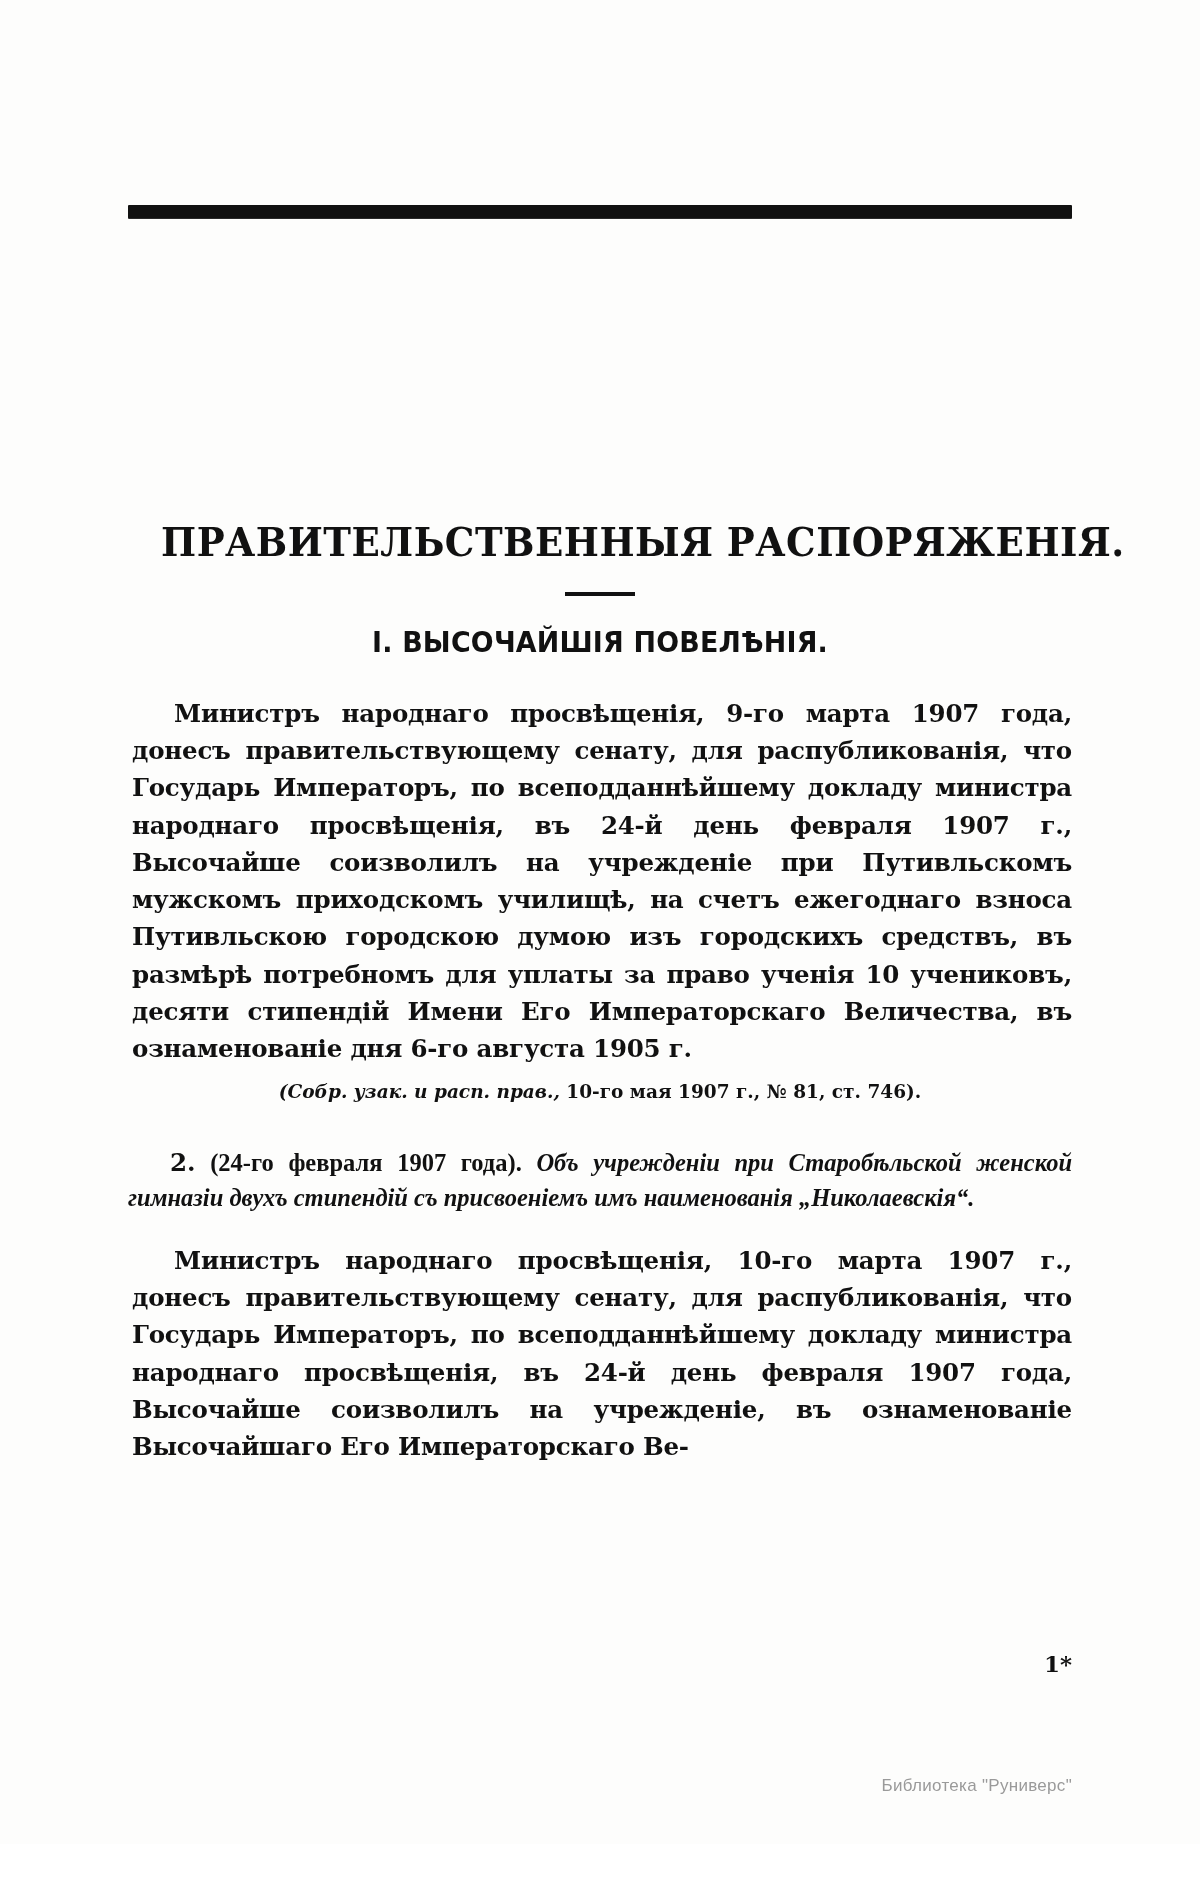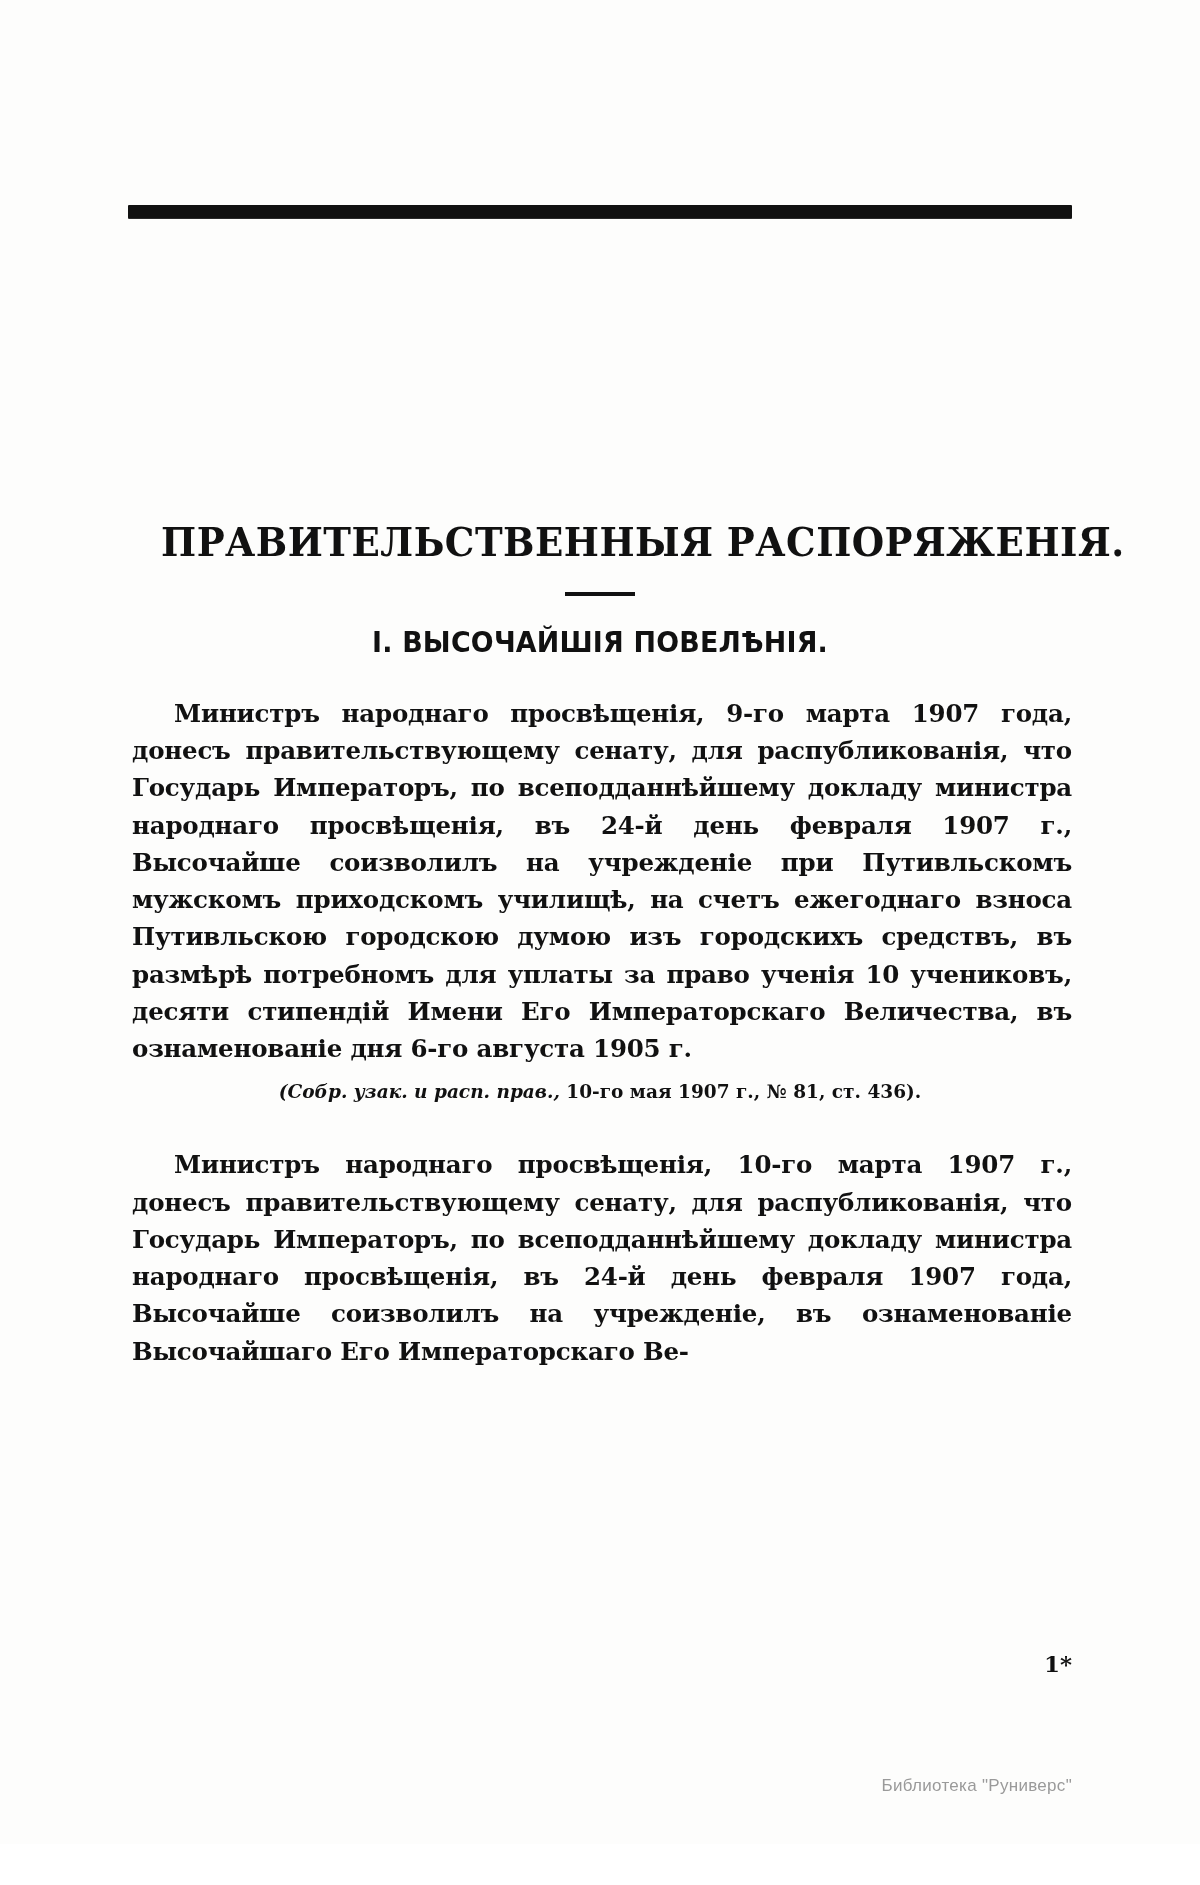--- a/index.html
+++ b/index.html
@@ -136,27 +136,32 @@
 
     <h1 class="doc-title">ПРАВИТЕЛЬСТВЕННЫЯ РАСПОРЯЖЕНІЯ.</h1>
 
     <div class="short-rule"></div>
 
     <h2 class="section-title">I. ВЫСОЧАЙШІЯ ПОВЕЛѢНІЯ.</h2>
 
     <div class="item">
       <p class="body-par">Министръ народнаго просвѣщенія, 9-го марта 1907 года, донесъ правительствующему сенату, для распубликованія, что Государь Императоръ, по всеподданнѣйшему докладу министра народнаго просвѣщенія, въ 24-й день февраля 1907 г., Высочайше соизволилъ на учрежденіе при Путивльскомъ мужскомъ приходскомъ училищѣ, на счетъ ежегоднаго взноса Путивльскою городскою думою изъ городскихъ средствъ, въ размѣрѣ потребномъ для уплаты за право ученія 10 учениковъ, десяти стипендій Имени Его Императорскаго Величества, въ ознаменованіе дня 6-го августа 1905 г.</p>
       <p class="source-line">
-        <span class="it">(Собр. узак. и расп. прав.,</span><span> 10-го мая 1907 г., № 81, ст. 436).</span>
+        <span class="it">(Собр. узак. и расп. прав.,</span><span> 10-го мая 1907 г., № 81, ст. 746).</span>
       </p>
     </div>
 
     <div class="gap"></div>
 
     <div class="item">
+      <p class="item-heading">
+        <span class="num">2.</span>
+        <span>(24-го февраля 1907 года).</span>
+        <span class="title-it">Объ учрежденіи при Старобѣльской женской гимназіи двухъ стипендій съ присвоеніемъ имъ наименованія „Николаевскія“.</span>
+      </p>
       <p class="body-par">Министръ народнаго просвѣщенія, 10-го марта 1907 г., донесъ правительствующему сенату, для распубликованія, что Государь Императоръ, по всеподданнѣйшему докладу министра народнаго просвѣщенія, въ 24-й день февраля 1907 года, Высочайше соизволилъ на учрежденіе, въ ознаменованіе Высочайшаго Его Императорскаго Ве-</p>
     </div>
 
   </div>
 
   <div class="folio">1*</div>
 
   <div class="watermark">Библиотека "Руниверс"</div>
 
 </div>

